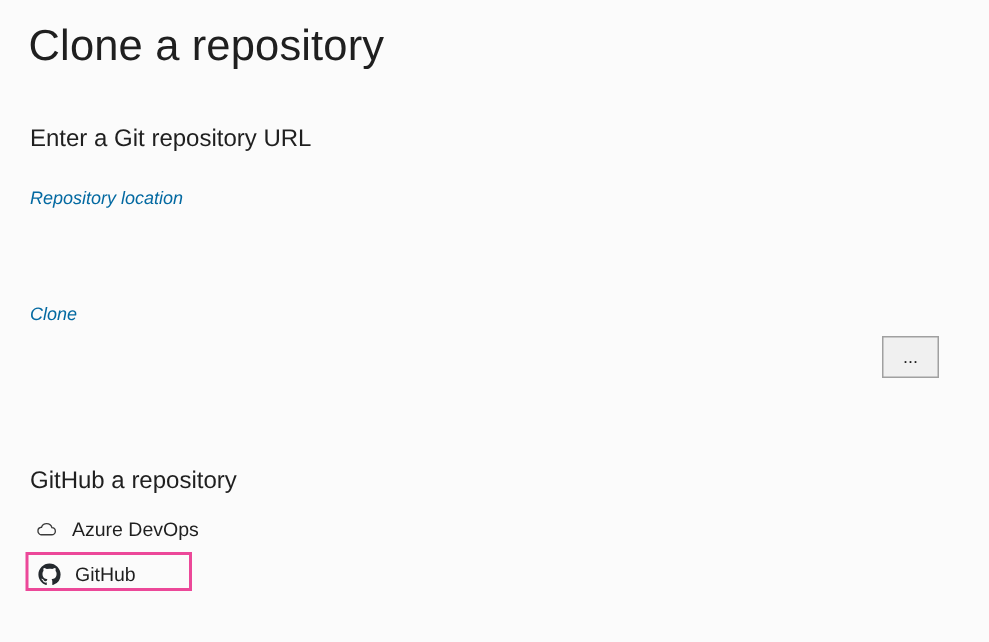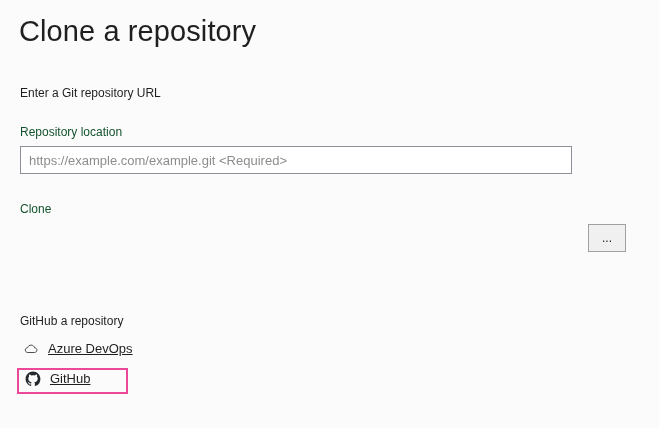--- a/index.html
+++ b/index.html
@@ -27,37 +27,38 @@
     font-size: 29px;
     font-weight: 300;
     letter-spacing: 0.1px;
     color: #1f1f1f;
     line-height: 38px;
     white-space: nowrap;
   }
   .section-heading {
     position: absolute;
     left: 20px;
-    font-size: 12px;
+    font-size: 16px;
     font-weight: 400;
     color: #1f1f1f;
     line-height: 22px;
     white-space: nowrap;
   }
   #heading-url { top: 82px; }
   #heading-browse { top: 310px; }
 
   .field-label {
     position: absolute;
     left: 20px;
     font-size: 12px;
     font-weight: 400;
-    color: #14532d;
+    color: #0369a1;
     line-height: 16px;
     white-space: nowrap;
+    font-style: italic;
   }
   #label-location { top: 124px; }
   #label-path { top: 201px; }
 
   .text-input {
     position: absolute;
     box-sizing: border-box;
     height: 28px;
     background: #ffffff;
     border: 1px solid #8a8f98;
@@ -97,26 +98,25 @@
     line-height: 20px;
     text-align: center;
     padding: 0;
     cursor: default;
   }
 
   .repo-item {
     position: absolute;
     left: 20px;
     display: flex;
-    align-items: flex-start;
+    align-items: flex-end;
     height: 22px;
     box-sizing: border-box;
     padding: 0 6px 0 2px;
     cursor: default;
-    text-decoration: underline;
   }
   #repo-item-azure { top: 340px; }
   #repo-item-github {
     top: 368px;
     left: 17px;
     height: 26px;
     padding-left: 5px;
     border: 2px solid #ec4899;
     width: 111px;
   }
@@ -139,21 +139,20 @@
 </head>
 <body>
 
 <div class="page">
 
   <div class="page-title">Clone a repository</div>
 
   <div class="section-heading" id="heading-url">Enter a Git repository URL</div>
 
   <div class="field-label" id="label-location">Repository location</div>
-  <input class="text-input" id="input-location" type="text" placeholder="https://example.com/example.git &lt;Required&gt;" style="">
 
   <div class="field-label" id="label-path">Clone</div>
   <button id="browse-path-button">...</button>
 
   <div class="section-heading" id="heading-browse">GitHub a repository</div>
 
   <div class="repo-item" id="repo-item-azure">
     <span class="repo-icon">
       <svg width="16" height="16" viewBox="0 0 16 16" aria-hidden="true">
         <path d="M4.3 11.5h7.1c1.4 0 2.5-1.05 2.5-2.35 0-1.25-1-2.28-2.3-2.35-.35-1.55-1.8-2.7-3.5-2.7-1.6 0-2.97 1.02-3.42 2.43-1.35.12-2.38 1.18-2.38 2.47 0 1.38 1.2 2.5 2.0 2.5z" fill="none" stroke="#3b3b3b" stroke-width="0.9"></path>

